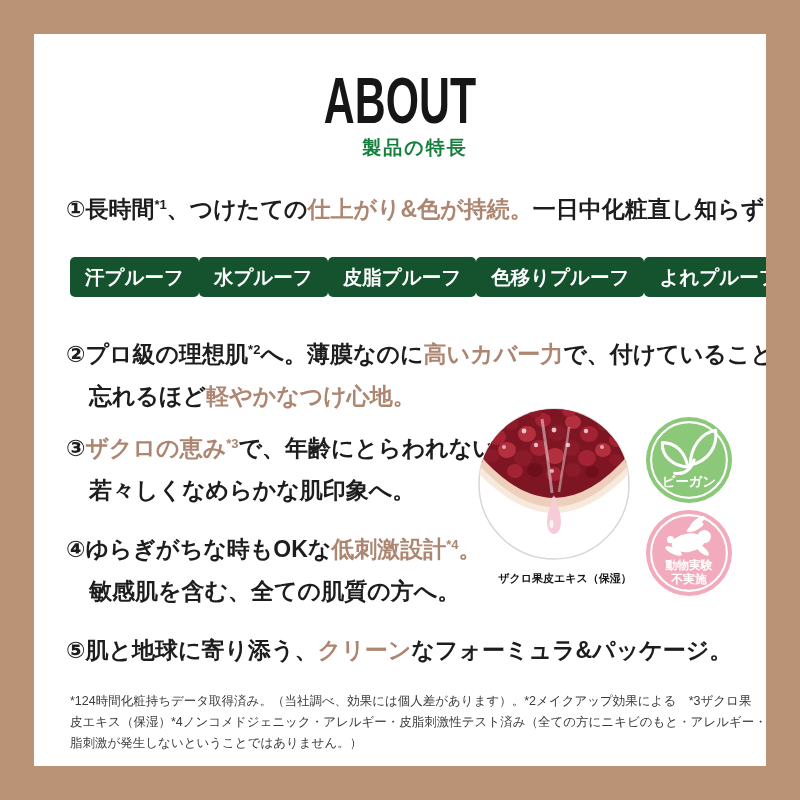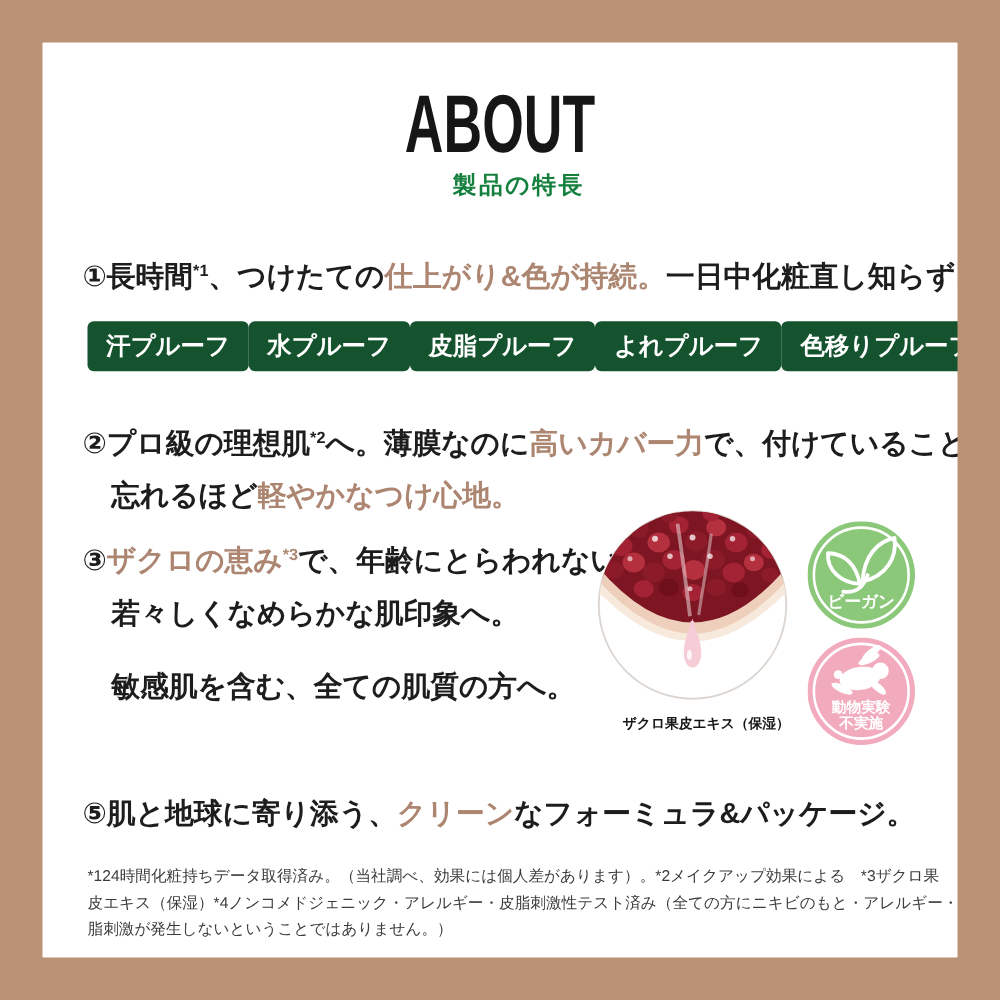--- a/index.html
+++ b/index.html
@@ -46,43 +46,44 @@
 </style>
 </head>
 <body>
 
 <div class="canvas">
   <div class="frame"></div>
 
   <h1 class="title"><span class="title-inner">ABOUT</span></h1>
   <div class="subtitle">製品の特長</div>
 
-  <div class="feature" style="top:202px">
+  <div class="feature" style="top:190px">
     <div><span>①長時間</span><span class="sup">*1</span><span>、つけたての</span><span class="acc">仕上がり&amp;色が持続。</span><span>一日中化粧直し知らず。</span></div>
   </div>
 
   <div class="proof-row">
     <span class="proof">汗プルーフ</span>
     <span class="proof">水プルーフ</span>
     <span class="proof">皮脂プルーフ</span>
+    <span class="proof">色移りプルーフ</span>
     <span class="proof">よれプルーフ</span>
-    <span class="proof">色移りプルーフ</span>
   </div>
 
   <div class="feature" style="top:335px">
     <div><span>②プロ級の理想肌</span><span class="sup">*2</span><span>へ。薄膜なのに</span><span class="acc">高いカバー力</span><span>で、付けていることを</span></div>
     <div class="cont"><span>忘れるほど</span><span class="acc">軽やかなつけ心地。</span></div>
   </div>
 
   <div class="feature" style="top:429px">
     <div><span>③</span><span class="acc">ザクロの恵み</span><span class="acc sup">*3</span><span>で、年齢にとらわれない、</span></div>
     <div class="cont"><span>若々しくなめらかな肌印象へ。</span></div>
   </div>
 
   <div class="feature" style="top:530px">
+    <div><span>④ゆらぎがちな時もOKな</span><span class="acc">低刺激設計</span><span class="acc sup">*4</span><span class="acc">。</span></div>
     <div class="cont"><span>敏感肌を含む、全ての肌質の方へ。</span></div>
   </div>
 
   <div class="feature" style="top:631px">
     <div><span>⑤肌と地球に寄り添う、</span><span class="acc">クリーン</span><span>なフォーミュラ&amp;パッケージ。</span></div>
   </div>
 
   <svg class="pom" width="154" height="154" viewBox="0 0 154 154">
     <defs>
       <clipPath id="pomclip">

